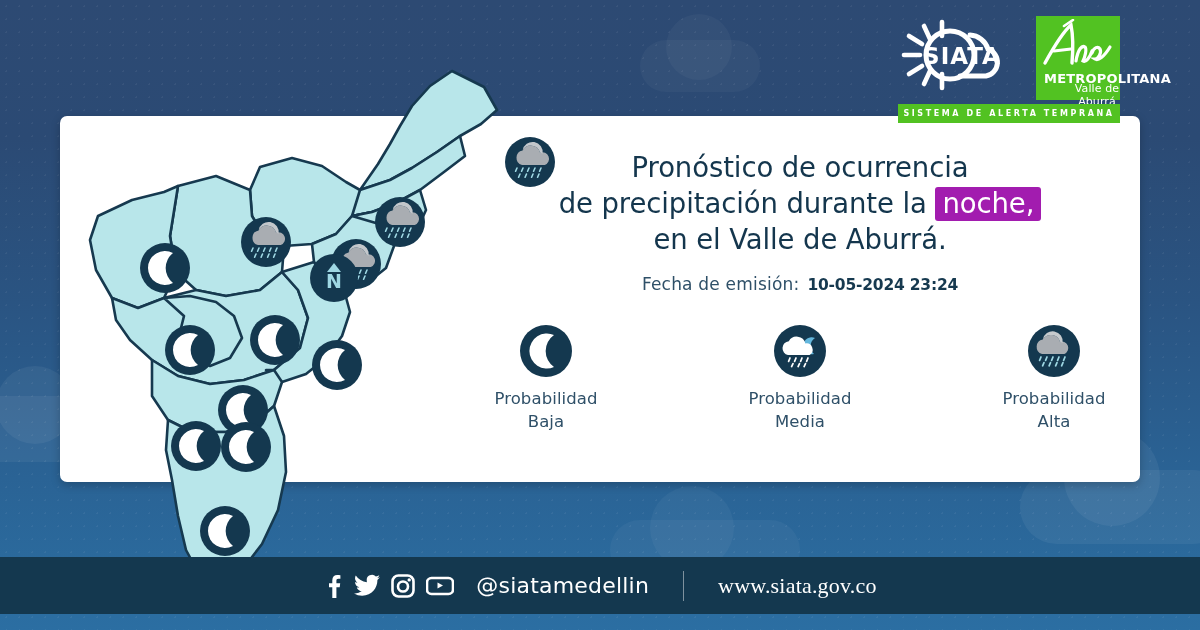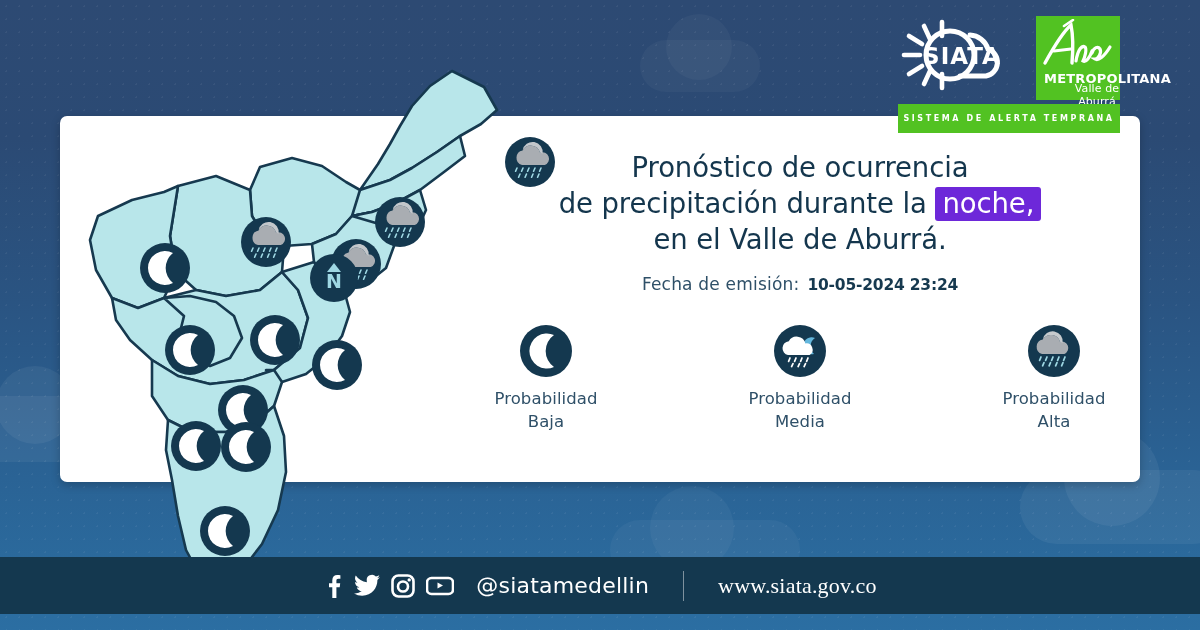--- a/index.html
+++ b/index.html
@@ -40,21 +40,21 @@
   }
 
   
   .map-layer{position:absolute;left:60px;top:40px;width:420px;height:530px;}
   .map-layer svg{display:block;width:100%;height:100%;overflow:visible;}
 
   
   .panel{position:absolute;left:470px;top:150px;width:660px;text-align:center;color:#14364d;}
   .headline{font-size:27.5px;font-weight:normal;line-height:1.30;letter-spacing:-0.1px;}
   .headline .hl{
-    background:#6d28d9;color:#ffffff;border-radius:3px;
+    background:#a21caf;color:#ffffff;border-radius:3px;
     padding:2px 7px 3px 7px;display:inline-block;line-height:1.06;
   }
   .date-row{margin-top:17px;display:flex;justify-content:center;align-items:baseline;gap:8px;}
   .date-label{font-size:17px;color:#2f5068;letter-spacing:.2px;}
   .date-value{font-size:15.5px;color:#16394f;font-weight:600;letter-spacing:-.2px;}
 
   
   .legend{position:absolute;left:470px;top:325px;width:660px;display:flex;justify-content:center;gap:104px;}
   .legend-item{width:150px;text-align:center;}
   .legend-icon{width:52px;height:52px;margin:0 auto 11px auto;}
@@ -67,21 +67,21 @@
   .siata-logo svg{display:block;width:130px;height:74px;}
   .area-logo{
     position:absolute;left:138px;top:0;width:84px;height:84px;background:#52c222;
   }
   .area-logo svg{position:absolute;left:4px;top:3px;width:76px;height:52px;}
   .area-l1{position:absolute;left:0;right:0;top:55px;text-align:center;color:#fff;
     font-size:13px;font-weight:bold;letter-spacing:.2px;padding-left:8px;}
   .area-l2{position:absolute;left:0;right:0;top:66px;text-align:center;color:#fff;
     font-size:11px;letter-spacing:.1px;margin-left:38px;}
   .green-bar{
-    position:absolute;left:0;top:88px;width:222px;height:29px;background:#52c222;
+    position:absolute;left:0;top:88px;width:222px;height:19px;background:#52c222;
     color:#ffffff;font-size:8px;font-weight:bold;letter-spacing:2.6px;
     display:flex;align-items:center;justify-content:center;
   }
 
   
   .footer{
     position:absolute;left:0;bottom:16px;width:1200px;height:57px;background:#14384f;
     display:flex;align-items:center;justify-content:center;gap:22px;
   }
   .social{display:flex;align-items:center;gap:11px;}

